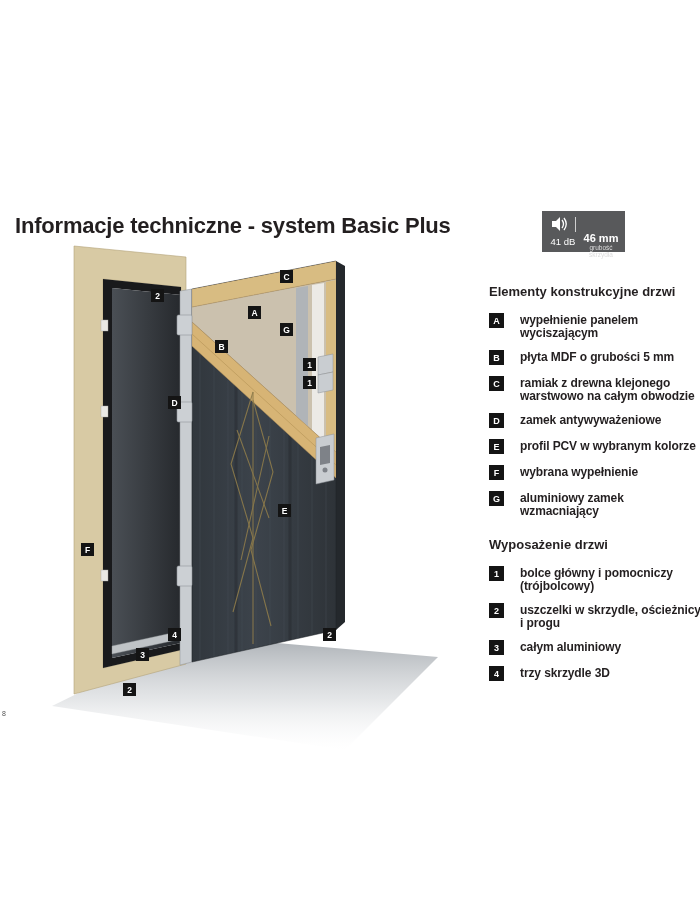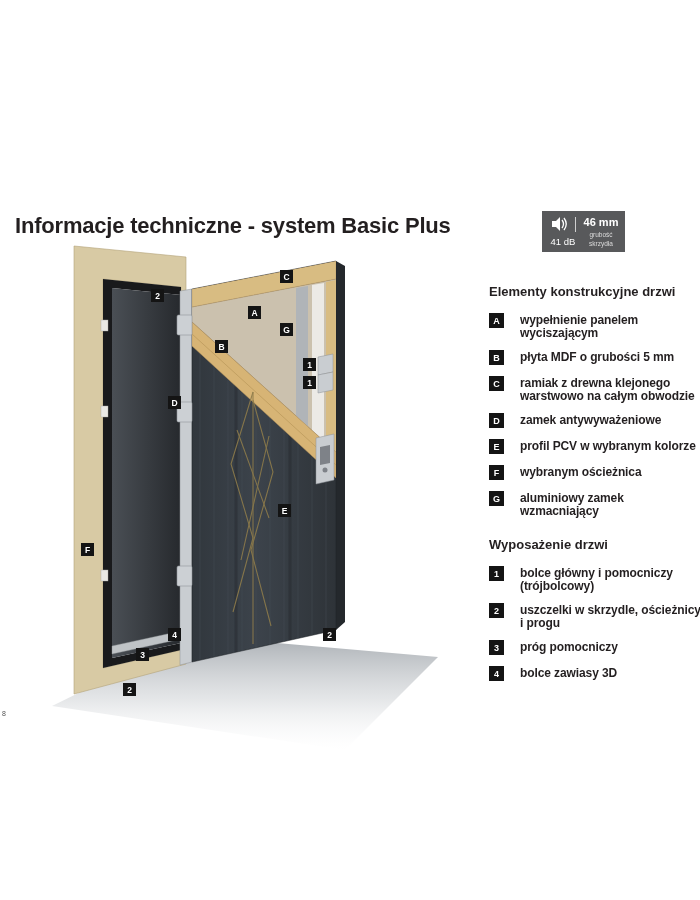--- a/index.html
+++ b/index.html
@@ -18,21 +18,21 @@
   .badge{
     background:#58595b;color:#fff;box-sizing:border-box;
     display:flex;flex-direction:column;align-items:center;justify-content:space-between;
     padding:5px 3px;
   }
   .badge-acoustic{left:530px;top:211px;width:42px;height:41px;margin-left:12px;}
   .badge-thickness{left:577px;top:211px;width:48px;height:41px;}
   .badge-icon-row{display:flex;align-items:center;}
   .badge-sep{display:inline-block;width:1px;height:15px;background:#cfcfcf;margin-left:6px;}
   .badge-value{font-size:9.5px;white-space:nowrap;}
-  .badge-value-big{font-size:11px;font-weight:bold;white-space:nowrap;}
+  .badge-value-big{font-size:11px;font-weight:bold;white-space:nowrap;margin-top:16px;}
   .badge-sub{font-size:6.5px;line-height:7px;color:#dcdcdc;white-space:nowrap;}
   
   .right-col{left:489px;top:284px;width:215px;}
   .legend-heading{font-size:13px;font-weight:bold;margin:0 0 14px 0;}
   .legend-heading.second{margin-top:20px;}
   .legend-row{display:flex;align-items:flex-start;margin-bottom:11px;}
   .key-badge{
     flex:0 0 15px;width:15px;height:15px;background:#141414;color:#fff;
     font-size:9px;font-weight:bold;display:flex;align-items:center;justify-content:center;
   }
@@ -200,40 +200,40 @@
   <div class="legend-row">
     <span class="key-badge">D</span>
     <span class="legend-text">zamek antywyważeniowe</span>
   </div>
   <div class="legend-row">
     <span class="key-badge">E</span>
     <span class="legend-text">profil PCV w wybranym kolorze</span>
   </div>
   <div class="legend-row">
     <span class="key-badge">F</span>
-    <span class="legend-text">wybranym ościeżnica</span>
+    <span class="legend-text">wybrana wypełnienie</span>
   </div>
   <div class="legend-row">
     <span class="key-badge">G</span>
     <span class="legend-text">aluminiowy zamek wzmacniający</span>
   </div>
 
   <div class="legend-heading second">Wyposażenie drzwi</div>
 
   <div class="legend-row">
     <span class="key-badge">1</span>
     <span class="legend-text">bolce główny i pomocniczy (trójbolcowy)</span>
   </div>
   <div class="legend-row">
     <span class="key-badge">2</span>
     <span class="legend-text">uszczelki w skrzydle, ościeżnicy i progu</span>
   </div>
   <div class="legend-row">
     <span class="key-badge">3</span>
-    <span class="legend-text">próg pomocniczy</span>
+    <span class="legend-text">całym aluminiowy</span>
   </div>
   <div class="legend-row">
     <span class="key-badge">4</span>
-    <span class="legend-text">bolce zawiasy 3D</span>
+    <span class="legend-text">trzy skrzydle 3D</span>
   </div>
 </div>
 
 <div class="abs page-num">8</div>
 
 </body></html>

